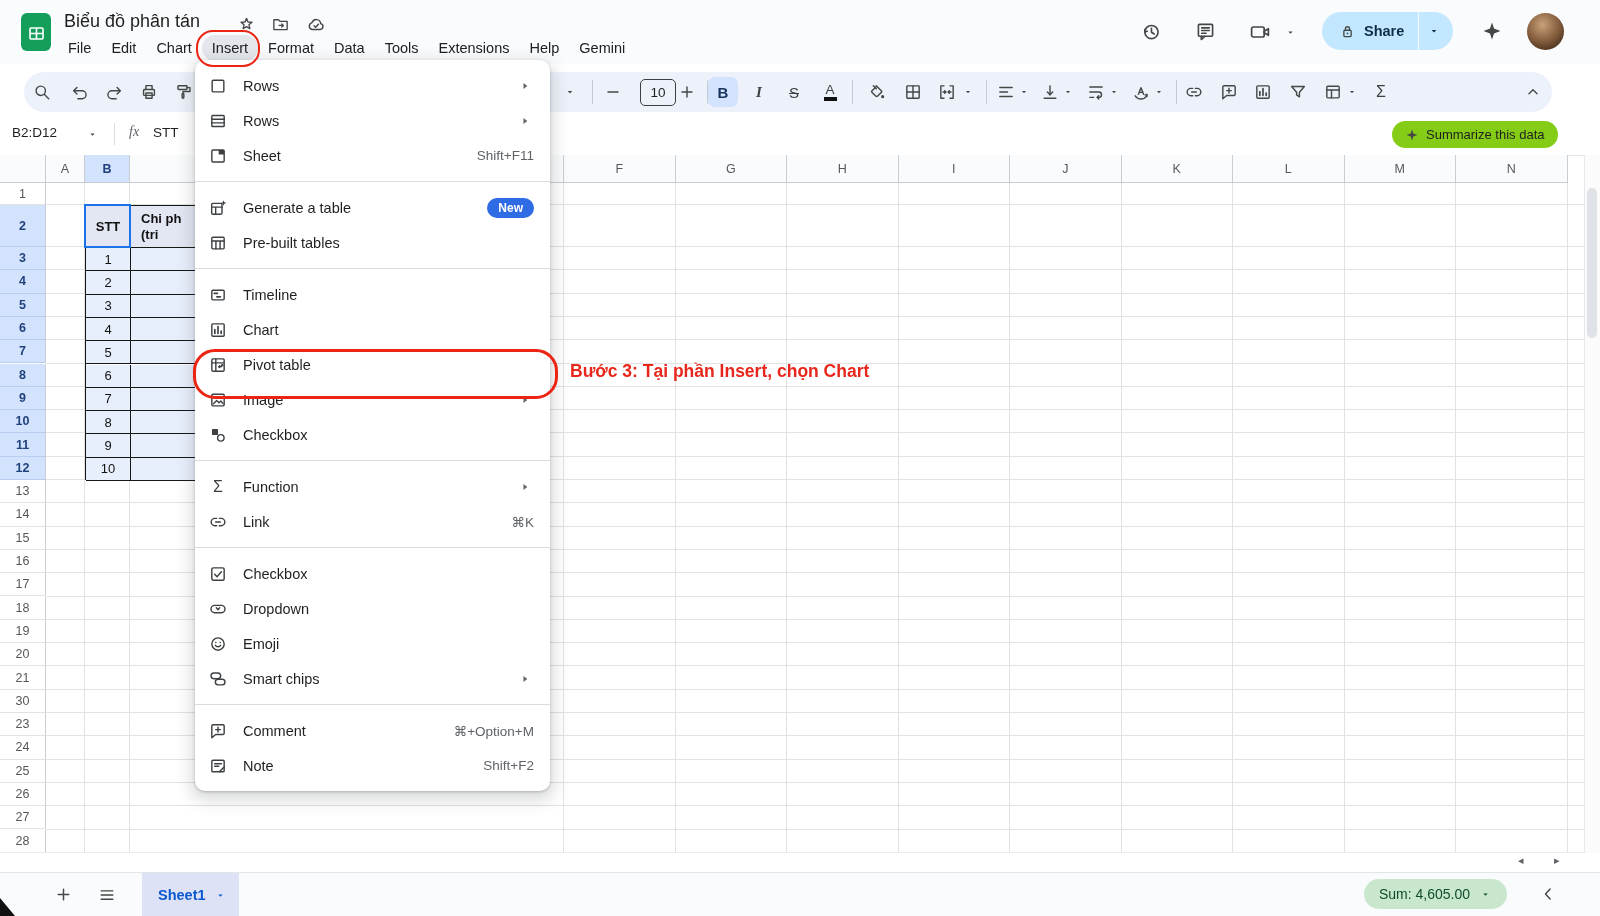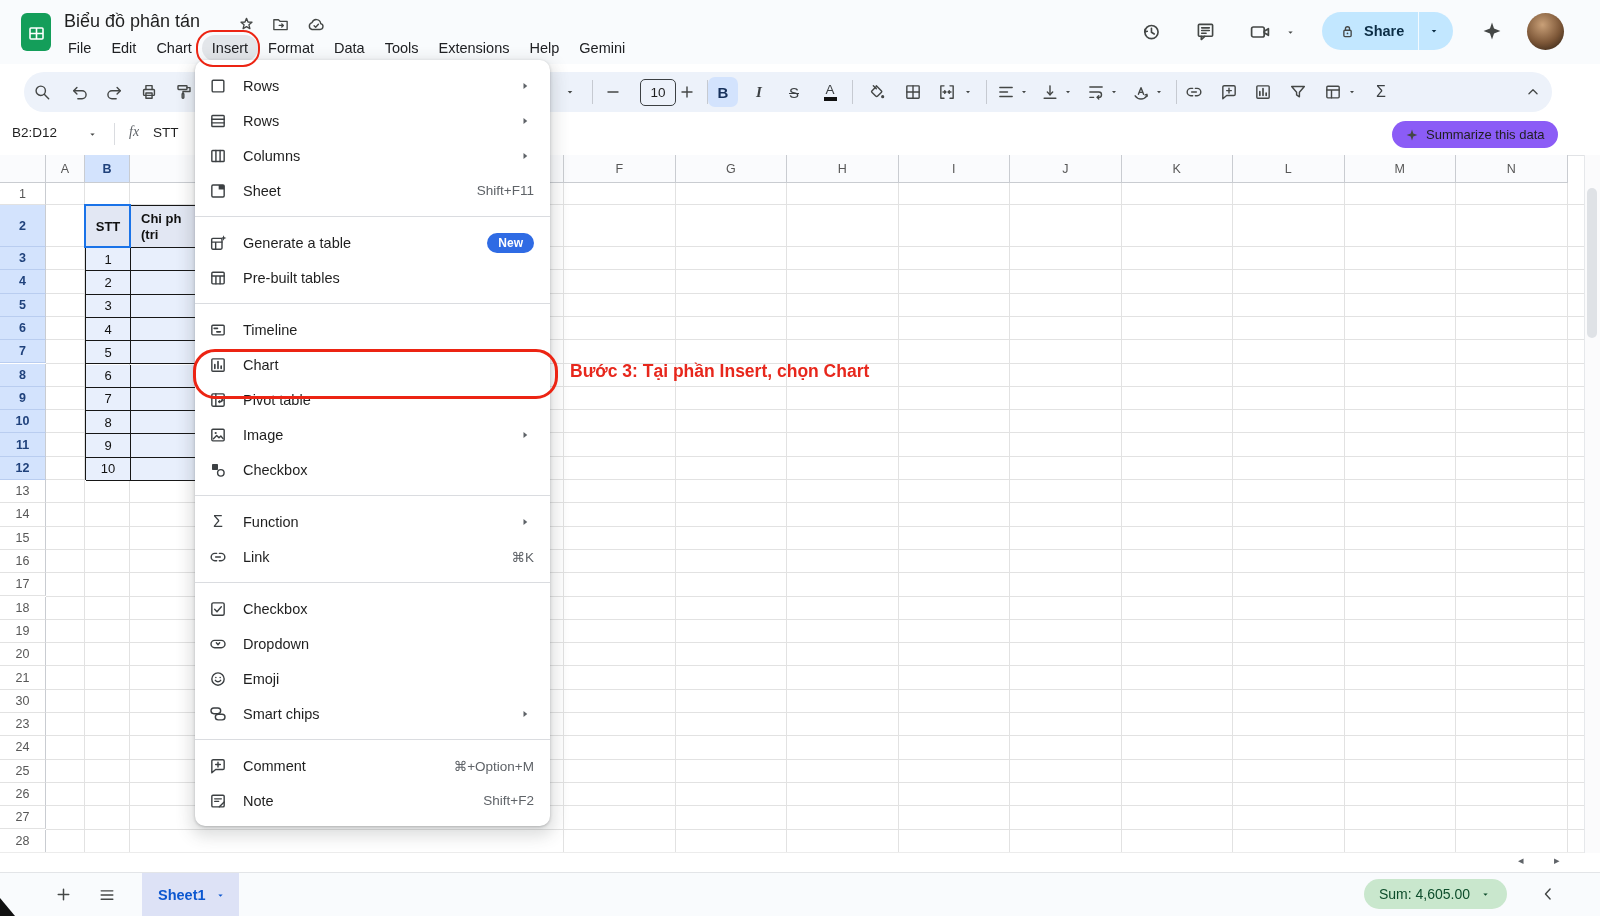--- a/index.html
+++ b/index.html
@@ -40,21 +40,21 @@
        display:flex;align-items:center;justify-content:center;font-weight:bold;font-size:15px;color:#17315c;}
   .a-color{display:flex;flex-direction:column;align-items:center;line-height:13px;}
   .a-color .bar{width:13px;height:3.4px;background:#111;margin-top:1px;}
 
   
   #fbar{position:absolute;left:0;top:113px;width:1600px;height:42px;background:#fff;border-bottom:1px solid #e1e3e6;}
   #name-box{position:absolute;left:12px;top:12px;font-size:13.5px;color:#1f1f1f;}
   #fx-label{position:absolute;left:129px;top:11px;font-size:14px;font-style:italic;color:#5f6368;
        font-family:"Liberation Serif",serif;}
   #formula-text{position:absolute;left:153px;top:12px;font-size:13.5px;color:#1f1f1f;}
-  #summarize-pill{position:absolute;left:1392px;top:8px;height:27px;border-radius:14px;background:#8b5cf6;
+  #summarize-pill{position:absolute;left:1392px;top:8px;height:27px;border-radius:14px;background:#84cc16;
        display:flex;align-items:center;gap:7px;padding:0 13px;font-size:13px;color:#1f1f1f;}
 
   
   .colhdr{position:absolute;top:155px;height:28px;background:#fafbfd;border-right:1px solid #c9ccd1;
        border-bottom:1px solid #c9ccd1;box-sizing:border-box;display:flex;align-items:center;justify-content:center;
        font-size:12.5px;color:#575757;}
   .colhdr.sel{background:#d3e3fd;color:#20427c;font-weight:bold;}
   .rowhdr{position:absolute;left:0;width:46px;background:#fff;border-right:1px solid #c9ccd1;
        border-bottom:1px solid #e2e2e2;box-sizing:border-box;display:flex;align-items:center;justify-content:center;
        font-size:12.5px;color:#575757;}
@@ -546,34 +546,20 @@
         <span class="lbl">Rows</span>
         <span class="sub">
           <svg width="18" height="18" viewBox="0 0 24 24" fill="none" stroke="currentColor" stroke-width="1.7" stroke-linecap="round" stroke-linejoin="round">
             <path d="M10 8l5 4-5 4z" fill="currentColor" stroke="none"></path>
           </svg>
         </span>
       </div>
       <div class="mi">
         <span class="mic">
           <svg width="20" height="20" viewBox="0 0 24 24" fill="none" stroke="currentColor" stroke-width="1.7" stroke-linecap="round" stroke-linejoin="round">
-            <rect x="4.6" y="5.4" width="14.8" height="13.2" rx="1"></rect>
-            <path d="M9.5 5.4v13.2M14.5 5.4v13.2"></path>
-          </svg>
-        </span>
-        <span class="lbl">Columns</span>
-        <span class="sub">
-          <svg width="18" height="18" viewBox="0 0 24 24" fill="none" stroke="currentColor" stroke-width="1.7" stroke-linecap="round" stroke-linejoin="round">
-            <path d="M10 8l5 4-5 4z" fill="currentColor" stroke="none"></path>
-          </svg>
-        </span>
-      </div>
-      <div class="mi">
-        <span class="mic">
-          <svg width="20" height="20" viewBox="0 0 24 24" fill="none" stroke="currentColor" stroke-width="1.7" stroke-linecap="round" stroke-linejoin="round">
             <rect x="4.6" y="4.8" width="14.8" height="14.4" rx="1.4"></rect>
             <path d="M12.8 4.8h6.6v5.4h-6.6z" fill="currentColor" stroke="none"></path>
           </svg>
         </span>
         <span class="lbl">Sheet</span>
         <span class="sc">Shift+F11</span>
       </div>
       <div class="msep"></div>
       <div class="mi">
         <span class="mic">

